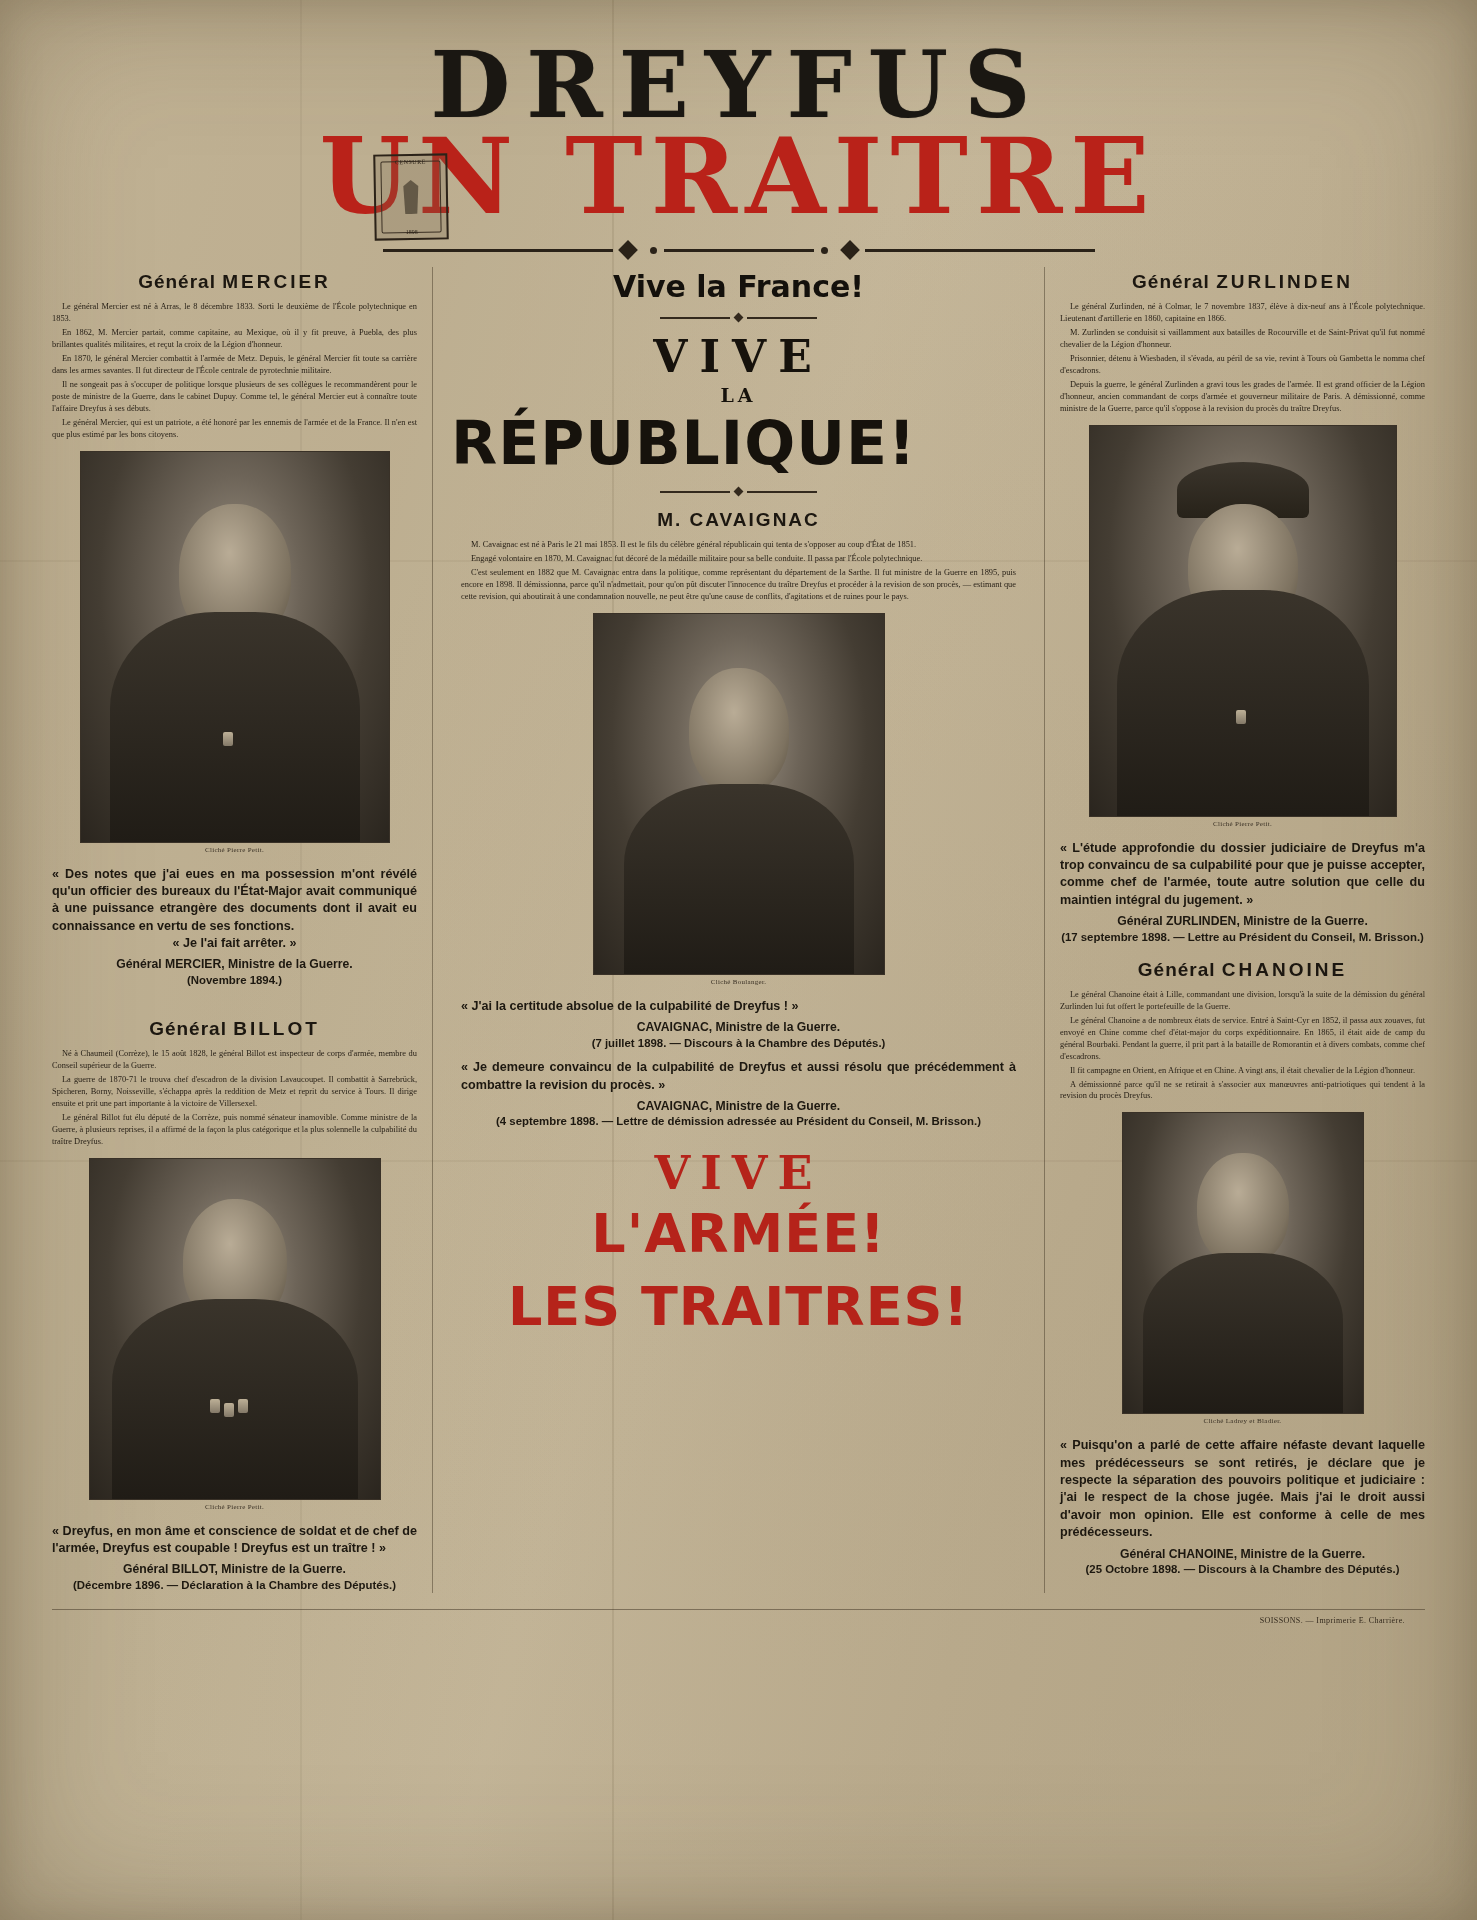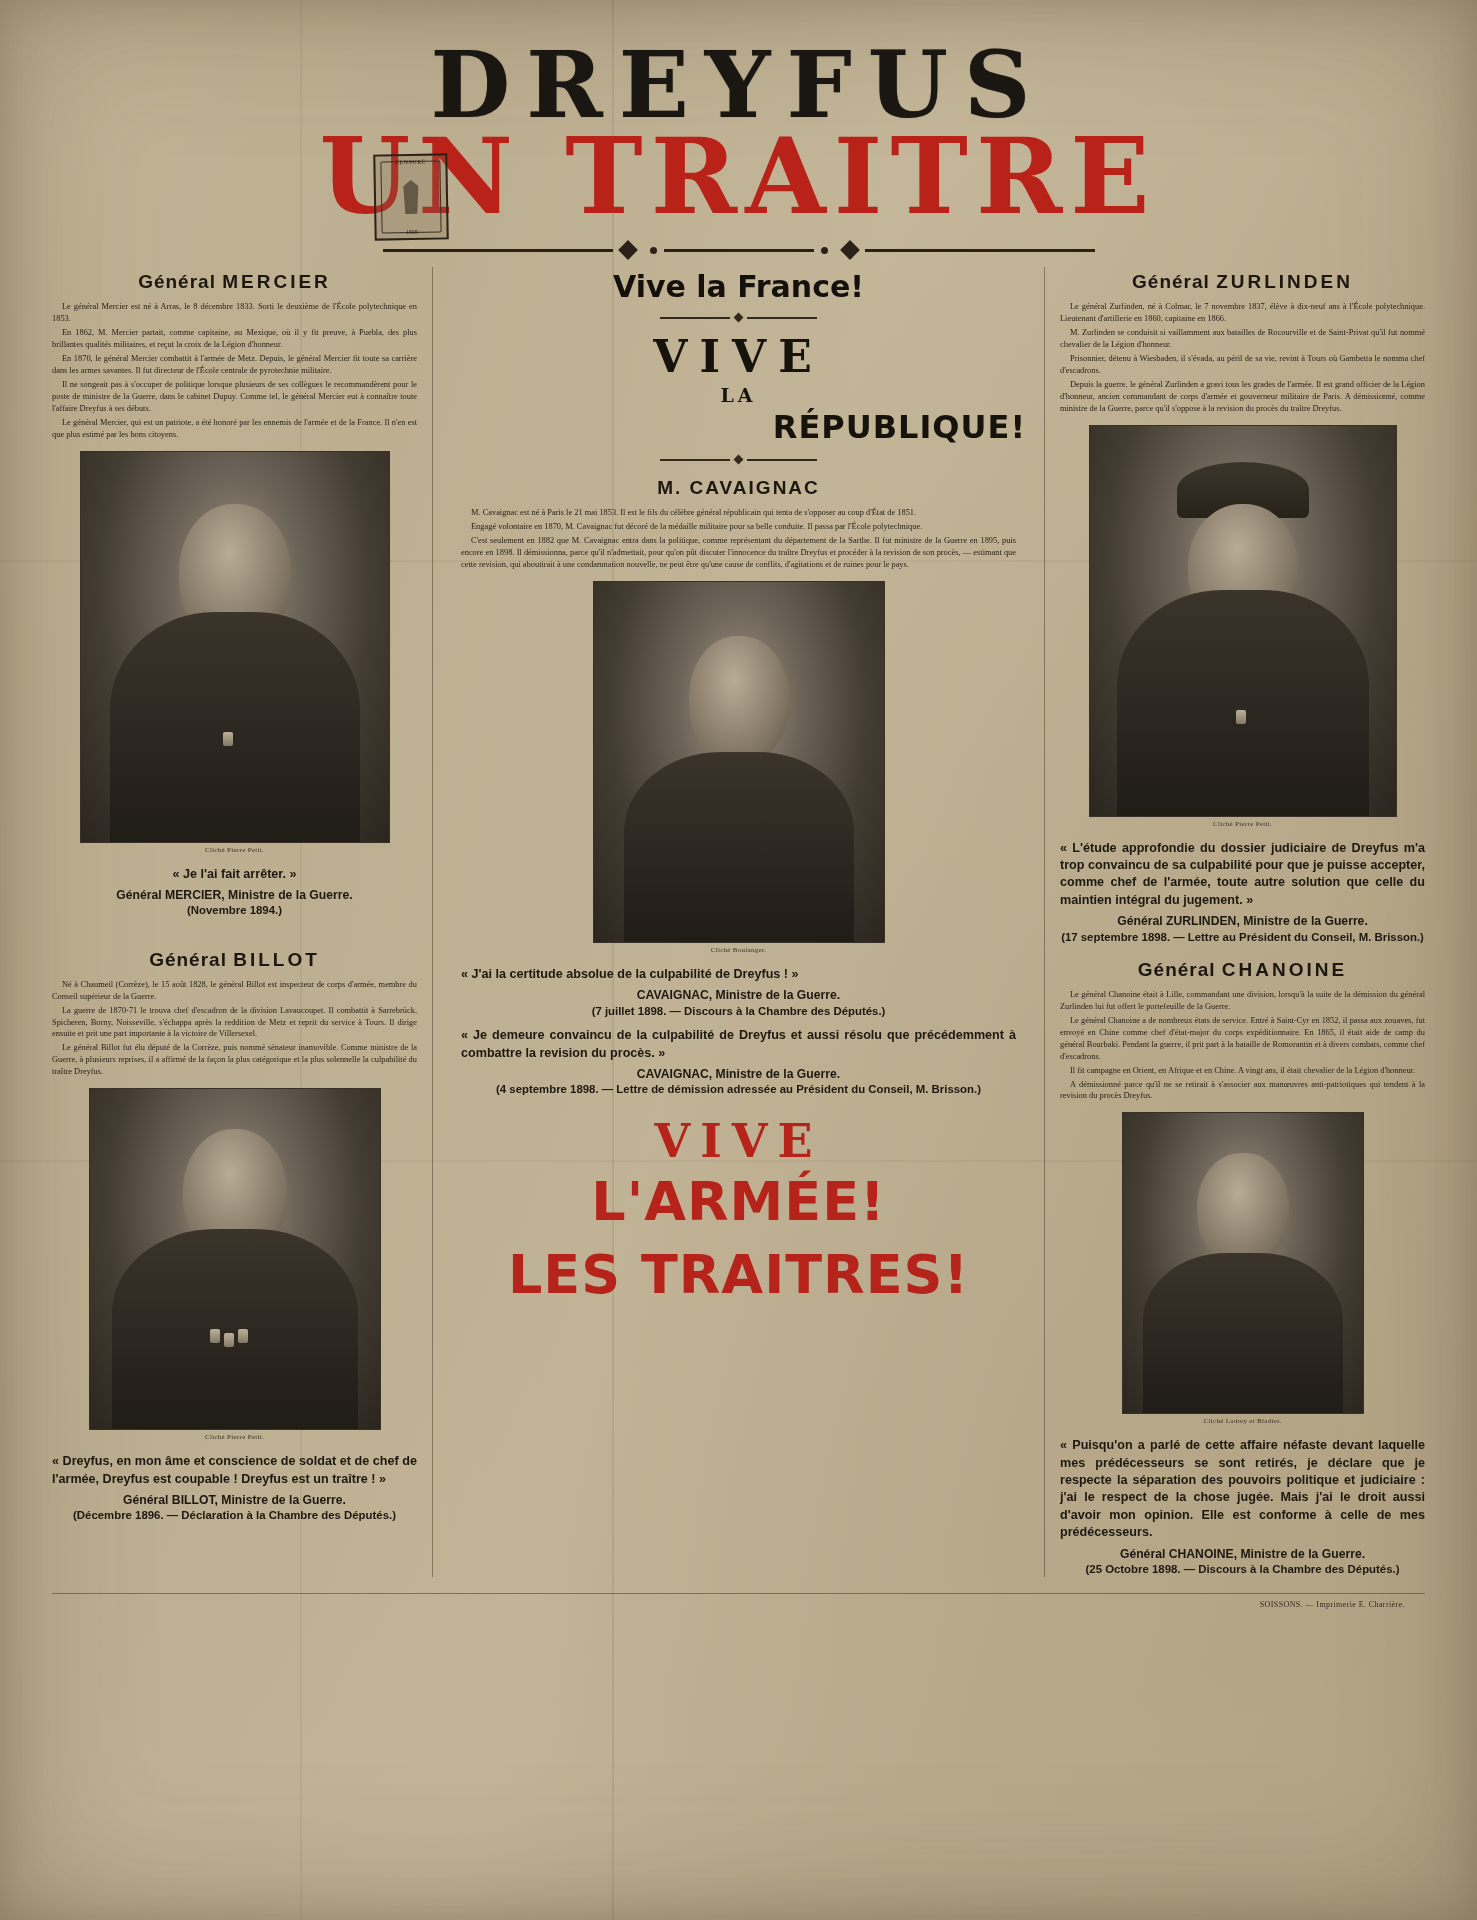--- a/index.html
+++ b/index.html
@@ -205,22 +205,22 @@
   .mini-orn .dia{width:7px;height:7px;background:#33291d;transform:rotate(45deg);margin:0 5px;}
   .vive-rep-1{
     text-align:center;font-family:"DejaVu Serif", serif;font-weight:bold;
     font-size:44px;letter-spacing:12px;color:#16120c;margin:6px 0 0 0;
   }
   .vive-rep-la{
     text-align:center;font-family:"DejaVu Serif", serif;font-weight:bold;
     font-size:19px;letter-spacing:4px;color:#16120c;margin:2px 0 0 0;
   }
   .vive-rep-2{
-    text-align:right;font-family:"DejaVu Sans", sans-serif;font-weight:bold;
-    font-size:32px;letter-spacing:1px;color:#16120c;margin:2px 0 6px 0;
+    text-align:left;font-family:"DejaVu Sans", sans-serif;font-weight:bold;
+    font-size:60px;letter-spacing:1px;color:#16120c;margin:2px 0 6px 0;
   }
   .mid-name{
     text-align:center;font-family:"Liberation Sans", sans-serif;font-weight:bold;
     font-size:19px;letter-spacing:2px;color:#1c1710;margin:14px 0 8px 0;
   }
   .vive-armee-1{
     text-align:center;font-family:"DejaVu Serif", serif;font-weight:bold;
     font-size:46px;letter-spacing:10px;color:#b5231a;margin:16px 0 2px 0;
   }
   .vive-armee-2{
@@ -300,20 +300,21 @@
 
         <div class="photo" style="width:308px;height:390px;">
           <div class="ph-inner"></div>
           <div class="head" style="width:112px;height:140px;top:52px;"></div>
           <div class="body" style="width:250px;height:230px;bottom:0;"></div>
           <div class="med" style="left:142px;bottom:96px;"></div>
         </div>
         <div class="credit">Cliché Pierre Petit.</div>
 
         <div class="quote">
+          <span>« Des notes que j'ai eues en ma possession m'ont révélé qu'un officier des bureaux du l'État-Major avait communiqué à une puissance etrangère des documents dont il avait eu connaissance en vertu de ses fonctions.</span>
           <span class="ctr">« Je l'ai fait arrêter. »</span>
         </div>
         <div class="attrib">
           <span>Général MERCIER, Ministre de la Guerre.</span>
           <span class="sub">(Novembre 1894.)</span>
         </div>
 
         <div class="spacer-md"></div>
 
         <h3 class="gen-name">

